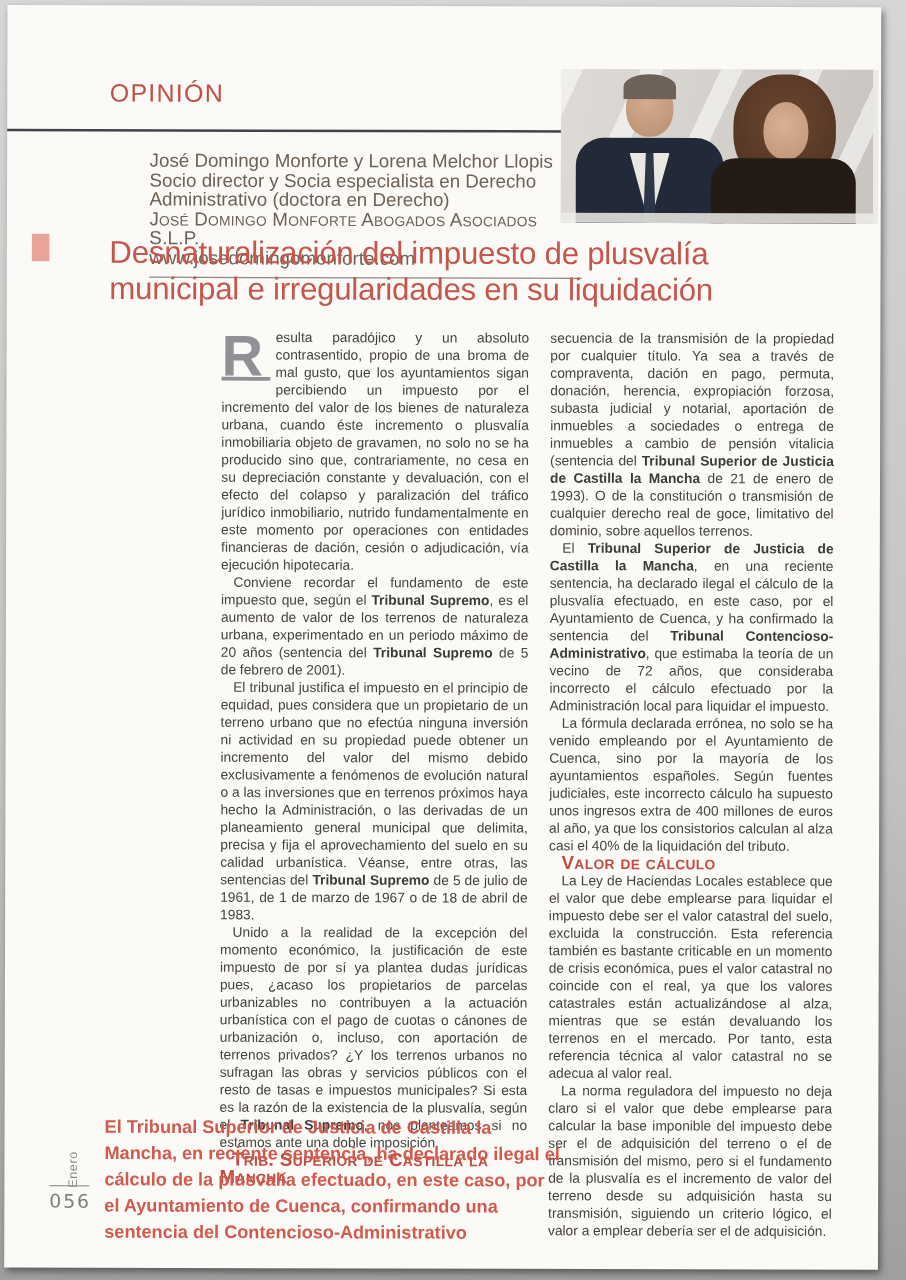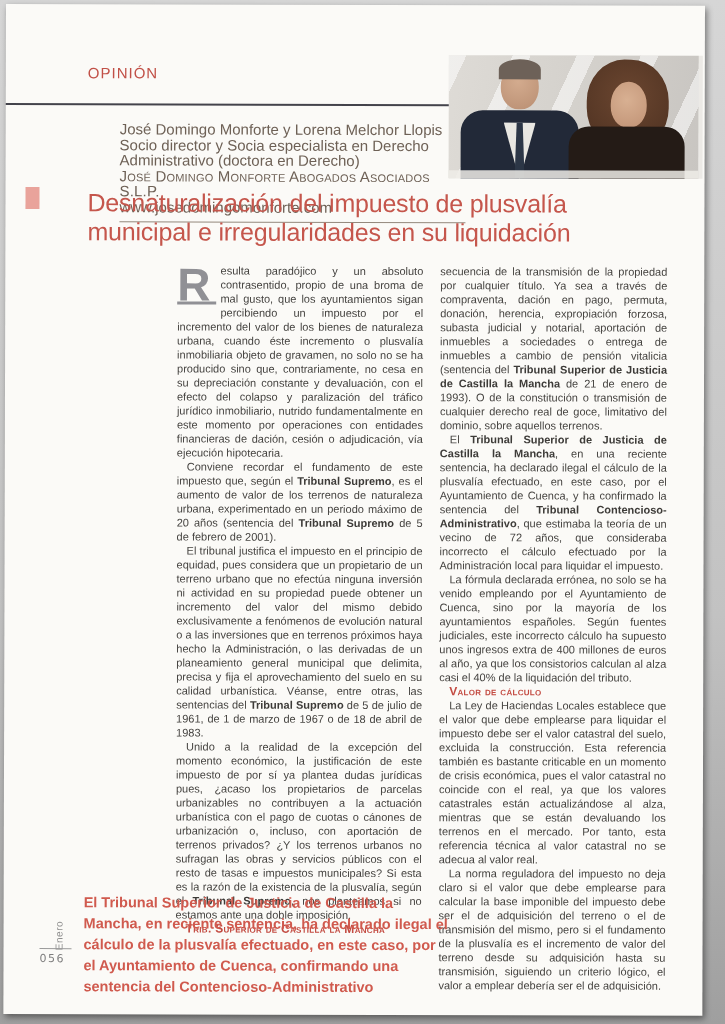--- a/index.html
+++ b/index.html
@@ -10,21 +10,21 @@
   }
   .sheet{
     position:absolute;left:6px;top:4px;width:699px;height:1010px;
     background:#fbfaf7;
     box-shadow:2px 3px 6px rgba(0,0,0,.45);
     transform:rotate(.15deg);transform-origin:top left;
   }
   
   .section-label{
     position:absolute;left:82px;top:60px;
-    font-size:15px;letter-spacing:1px;color:#c15047;font-weight:400;
+    font-size:20px;letter-spacing:1px;color:#c15047;font-weight:400;
   }
   .header-rule{
     position:absolute;left:0;top:99px;width:449px;height:2px;background:#43434b;
   }
   
   .byline{
     position:absolute;left:114px;top:117px;width:346px;
     font-size:15px;line-height:15.5px;color:#6e6156;
     border-bottom:1px solid #94897d;padding-bottom:7px;
   }
@@ -69,39 +69,39 @@
   .col-right{width:227px;}
   .columns p{margin:0;text-indent:10px;}
   .columns p.no-indent{text-indent:0;}
   .columns strong{font-weight:bold;color:#3d3b38;}
   .dropcap{
     float:left;font-size:46px;line-height:34px;font-weight:bold;color:#909095;
     padding:2px 6px 0 0;border-bottom:3px solid #909095;margin:2px 4px 2px 0;
   }
   .subhead{
     font-variant:small-caps;color:#c34b42;font-weight:bold;letter-spacing:.3px;
-    margin:6px 0 2px 0;font-size:12px;text-indent:0;
+    margin:6px 0 2px 0;font-size:15px;text-indent:0;
   }
   .subhead.centered{text-align:left;}
   .subhead.left{text-align:left;text-indent:10px;}
   
   .pull-quote{
     position:absolute;left:80px;top:888px;width:368px;
     font-size:14.5px;line-height:21px;font-weight:bold;color:#d05a4e;text-align:left;
   }
   
   .footer-month{
     position:absolute;left:50px;top:900px;height:46px;
     writing-mode:vertical-rl;transform:rotate(180deg);
     font-size:10px;color:#8e8e8e;letter-spacing:.5px;
   }
   .footer-rule{position:absolute;left:36px;top:944px;width:32px;height:1px;background:#9a9a9a;}
   .footer-page{
     position:absolute;left:36px;top:948px;
-    font-size:11px;color:#7e7e7e;letter-spacing:1.5px;font-family:"DejaVu Sans",sans-serif;
+    font-size:15px;color:#7e7e7e;letter-spacing:1.5px;font-family:"DejaVu Sans",sans-serif;
   }
 </style>
 </head>
 <body>
 
 <div class="sheet">
 
   <div class="section-label">OPINIÓN</div>
   <div class="header-rule"></div>
 

